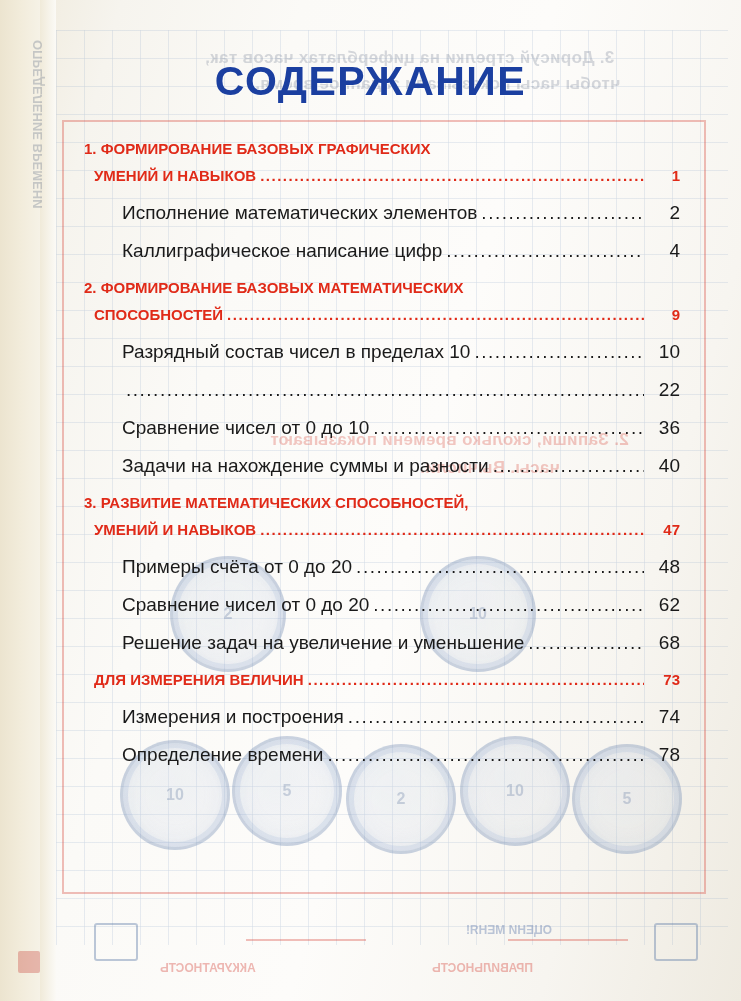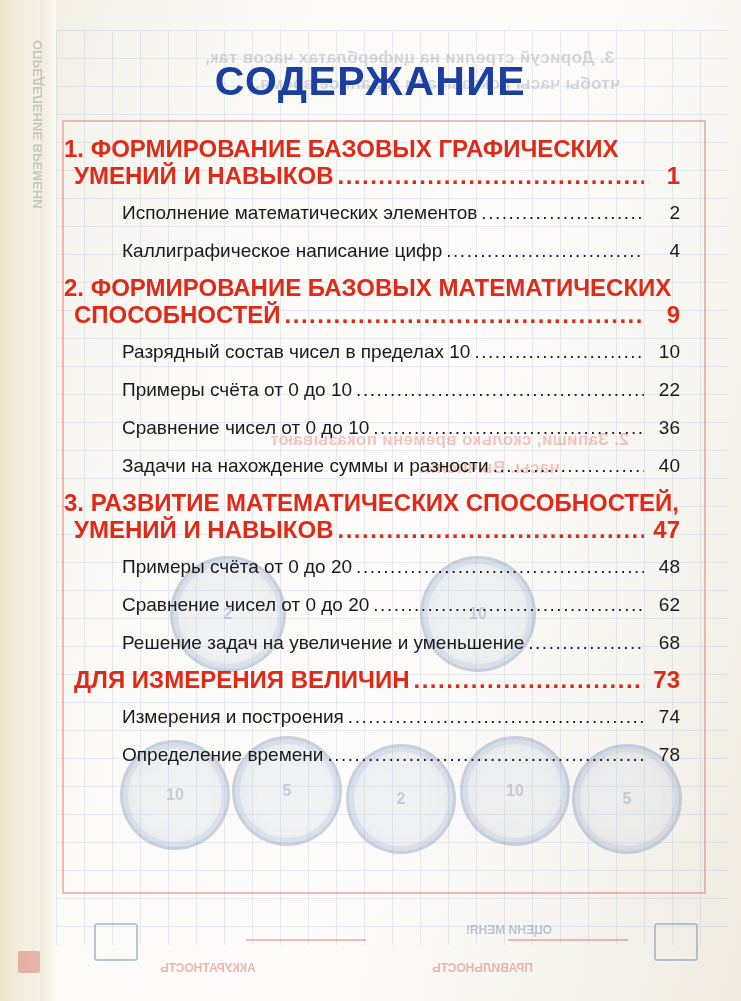--- a/index.html
+++ b/index.html
@@ -122,23 +122,24 @@
 
   .entry {
     display: block;
     margin-bottom: 2px;
   }
 
   
   .chapter {
     color: #e02a18;
     font-weight: bold;
-    font-size: 24px;
+    font-size: 15px;
     line-height: 27px;
     padding: 3px 0 4px 0;
+    margin-left: 20px;
   }
   .chapter .row {
     display: flex;
     align-items: baseline;
     width: 100%;
   }
   .chapter .lbl {
     white-space: nowrap;
   }
   .chapter .dots {
@@ -320,21 +321,20 @@
       <div class="entry section">
         <div class="row">
           <span class="lbl">Разрядный состав чисел в пределах 10</span>
           <span class="dots">......................................................................................................................................</span>
           <span class="pg">10</span>
         </div>
       </div>
 
       <div class="entry section">
         <div class="row">
-          <span class="lbl">Примеры счёта от 0 до 10</span>
           <span class="dots">......................................................................................................................................</span>
           <span class="pg">22</span>
         </div>
       </div>
 
       <div class="entry section">
         <div class="row">
           <span class="lbl">Сравнение чисел от 0 до 10</span>
           <span class="dots">......................................................................................................................................</span>
           <span class="pg">36</span>

